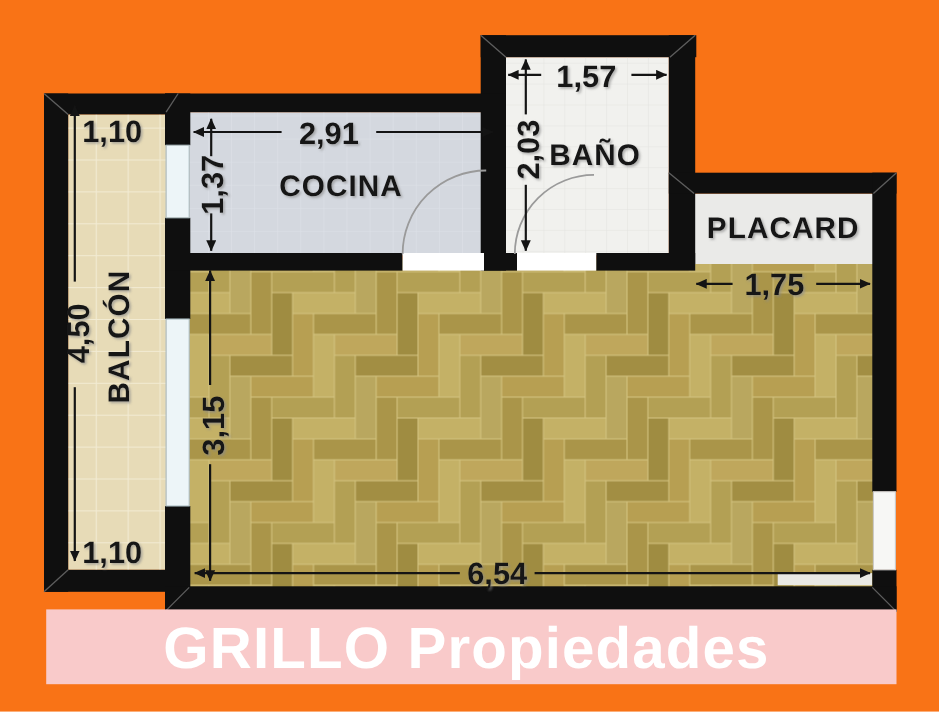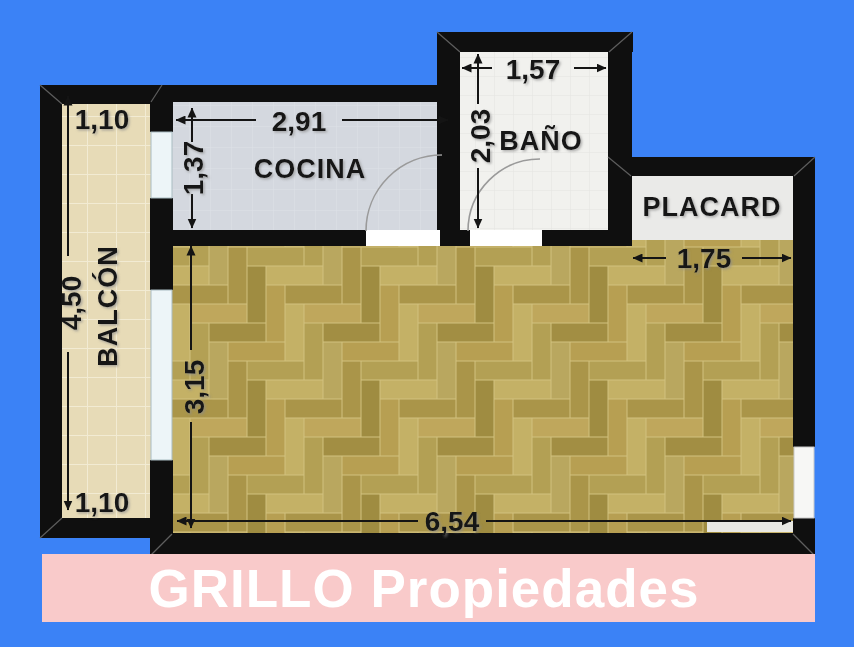--- a/index.html
+++ b/index.html
@@ -1,16 +1,16 @@
 <!DOCTYPE html>
 <html><head>
 <meta charset="utf-8">
 <style>
   html,body{margin:0;padding:0;background:#ffffff;}
-  .stage{width:854px;height:647px;position:relative;background:#3b82f6;overflow:hidden;}
+  .stage{width:854px;height:647px;position:relative;background:#f97316;overflow:hidden;}
   svg{display:block;}
   text{font-family:"Liberation Sans","DejaVu Sans",sans-serif;}
   .dim-text{font-size:28px;font-weight:bold;fill:#141414;}
   .room-text{font-size:27px;font-weight:bold;fill:#141414;letter-spacing:1px;}
   .dim-line{stroke:#141414;stroke-width:2;fill:none;}
   .door-arc{stroke:#9a9a9a;stroke-width:1.6;fill:none;}
   .bevel{stroke:#5e5e5e;stroke-width:1.2;}
   .banner-text{font-size:53px;font-weight:bold;letter-spacing:1px;}
 </style>
 </head>

